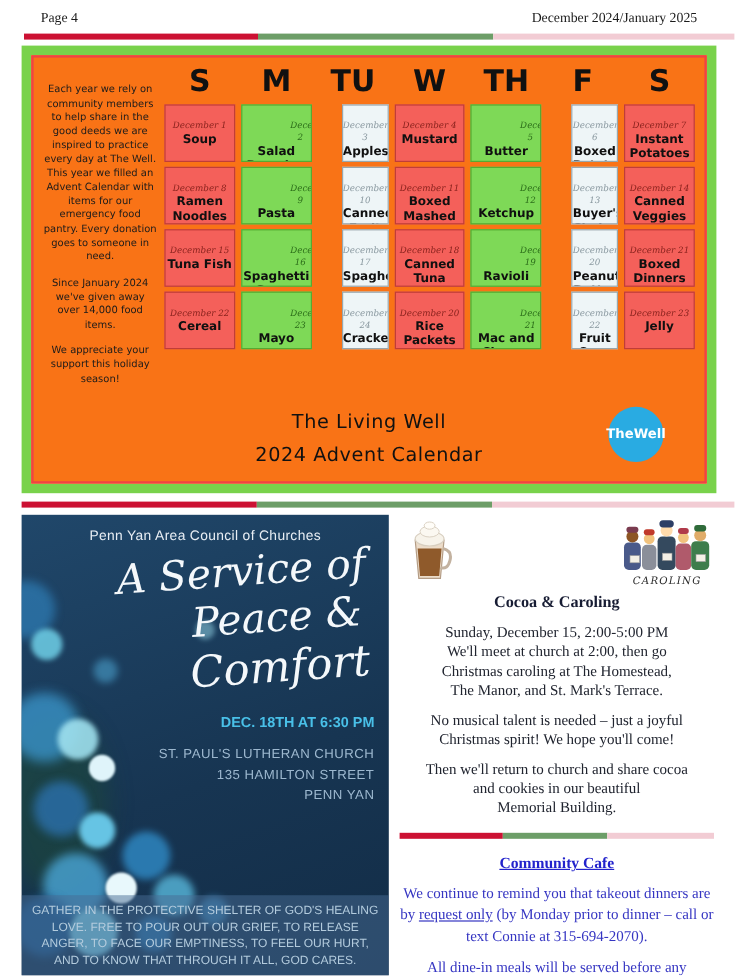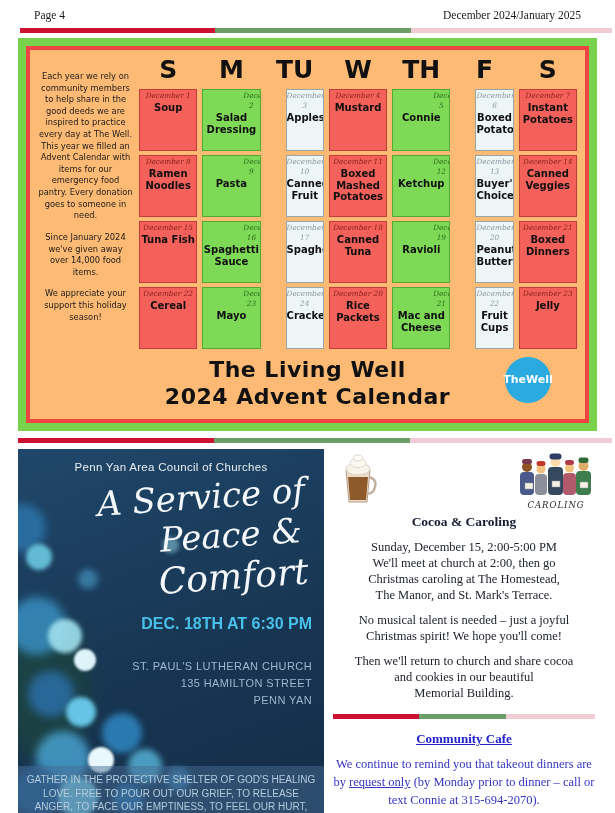--- a/index.html
+++ b/index.html
@@ -11,50 +11,50 @@
   
   .bar{height:5px;display:flex;}
   .bar .seg-c{background:#cc1133;flex:1;}
   .bar .seg-g{background:#6d9e68;flex:1;}
   .bar .seg-p{background:#f2ccd4;flex:1.03;}
   .bar-top{margin:2px 3px 0 20px;}
   .bar-mid{margin:7px 3px 0 18px;}
 
   
   .calframe{margin:5px 18px 0;border:8px solid #79d24b;background:#79d24b;}
-  .calinner{background:#fdba74;border:4px solid #ef4444;padding:5px 8px 6px;}
+  .calinner{background:#f97316;border:2px solid #ef4444;padding:5px 8px 6px;}
   .calbody{display:flex;}
   .intro{width:95px;font-size:8.3px;line-height:1.4;text-align:center;color:#1b1b1b;padding-top:16px;}
   .intro p{margin:0 0 10px;}
   .grid{flex:1;margin-left:6px;display:grid;grid-template-columns:repeat(7,1fr);gap:4px 5px;align-content:start;}
   .dayhdr{font-size:25px;font-weight:800;text-align:center;line-height:30px;color:#111;}
-  .cell{height:62px;text-align:center;padding-top:1px;overflow:hidden;box-sizing:border-box;}
+  .cell{height:48px;text-align:center;padding-top:12px;overflow:hidden;box-sizing:border-box;}
   .cell.red{background:#f4605a;border:1px solid #c03d38;}
   .cell.green{background:#7ed957;border:1px solid #55aa33;}
   .cell.white{background:#eef5f7;border:1px solid #98a6ac;margin-left:20px;}
   .cdate{font-family:"DejaVu Serif",serif;font-style:italic;font-size:7.3px;line-height:10px;}
   .red .cdate{color:#8a231e;}.green .cdate{color:#2c6e1a;margin-left:40px;}.white .cdate{color:#8a99a0;}
   .citem{font-size:10px;font-weight:bold;color:#101010;line-height:11.5px;margin-top:1px;}
   .titlerow{position:relative;text-align:center;padding:7px 0 3px;}
-  .title-line{font-size:22px;font-weight:700;color:#111;line-height:27px;letter-spacing:0.5px;}
+  .title-line{font-size:16px;font-weight:400;color:#111;line-height:27px;letter-spacing:0.5px;}
   .logo{position:absolute;right:26px;top:8px;width:46px;height:46px;border-radius:50%;background:#29abe2;color:#fff;font-size:11px;font-weight:bold;display:flex;flex-direction:row;align-items:center;justify-content:center;line-height:12px;}
 
   
   .bottom{display:flex;margin:6px 18px 0;gap:7px;}
 
   
   .poster{position:relative;width:306px;height:396px;background:linear-gradient(160deg,#20476a 0%,#183túa 0%);background:linear-gradient(160deg,#20476a 0%,#173552 55%,#122c46 100%);overflow:hidden;flex:none;}
   .bokeh{position:absolute;border-radius:50%;}
   .porg{position:relative;text-align:center;margin-top:12px;font-size:11.5px;color:#e8eef4;letter-spacing:0.3px;font-family:"Liberation Sans",sans-serif;z-index:3;}
   .pscript{position:relative;margin-top:6px;text-align:right;font-family:"DejaVu Serif",serif;font-style:italic;color:#f4f8fb;transform:rotate(-4deg);z-index:3;}
   .ps1{font-size:34px;line-height:40px;padding-right:16px;}
   .ps2{font-size:34px;line-height:40px;padding-right:22px;}
   .ps3{font-size:36px;line-height:44px;padding-right:18px;}
-  .pdate{position:relative;text-align:right;padding-right:12px;margin-top:12px;font-size:16px;font-weight:bold;color:#49c0e8;font-family:"Liberation Sans",sans-serif;z-index:3;}
-  .paddr{position:relative;text-align:right;padding-right:12px;margin-top:25px;font-size:11px;line-height:17px;color:#9db8cf;letter-spacing:0.4px;font-family:"Liberation Sans",sans-serif;z-index:3;padding-left:32px;}
+  .pdate{position:relative;text-align:right;padding-right:12px;margin-top:12px;font-size:12px;font-weight:bold;color:#49c0e8;font-family:"Liberation Sans",sans-serif;z-index:3;}
+  .paddr{position:relative;text-align:right;padding-right:12px;margin-top:12px;font-size:11px;line-height:17px;color:#9db8cf;letter-spacing:0.4px;font-family:"Liberation Sans",sans-serif;z-index:3;padding-left:32px;}
   .pband{position:absolute;left:0;right:0;bottom:11px;background:rgba(72,108,148,0.5);padding:7px 8px;text-align:center;font-size:10px;line-height:13.5px;color:#b3cbdd;font-family:"Liberation Sans",sans-serif;z-index:3;}
 
   
   .rcol{flex:1;position:relative;padding-top:2px;}
   .cliprow{position:relative;height:58px;}
   .mug{position:absolute;left:8px;top:2px;}
   .carolers{position:absolute;right:2px;top:0;text-align:center;}
   .carolcap{font-size:8.5px;color:#2b2b2b;letter-spacing:1px;font-family:"DejaVu Serif",serif;font-style:italic;line-height:9px;}
   .cocoah{text-align:center;font-family:"Liberation Serif",serif;font-weight:bold;font-size:13.5px;color:#171c33;margin-top:5px;}
   .cocop{text-align:center;font-family:"Liberation Serif",serif;font-size:12.5px;color:#20242f;line-height:16px;margin:9px 2px 0;white-space:pre-line;}
@@ -106,21 +106,21 @@
           <div class="cell white">
               <div class="cdate">December 3</div>
               <div class="citem">Applesauce</div>
             </div>
           <div class="cell red">
               <div class="cdate">December 4</div>
               <div class="citem">Mustard</div>
             </div>
           <div class="cell green">
               <div class="cdate">December 5</div>
-              <div class="citem">Connie</div>
+              <div class="citem">Butter</div>
             </div>
           <div class="cell white">
               <div class="cdate">December 6</div>
               <div class="citem">Boxed Potatoes</div>
             </div>
           <div class="cell red">
               <div class="cdate">December 7</div>
               <div class="citem">Instant Potatoes</div>
             </div>
 

